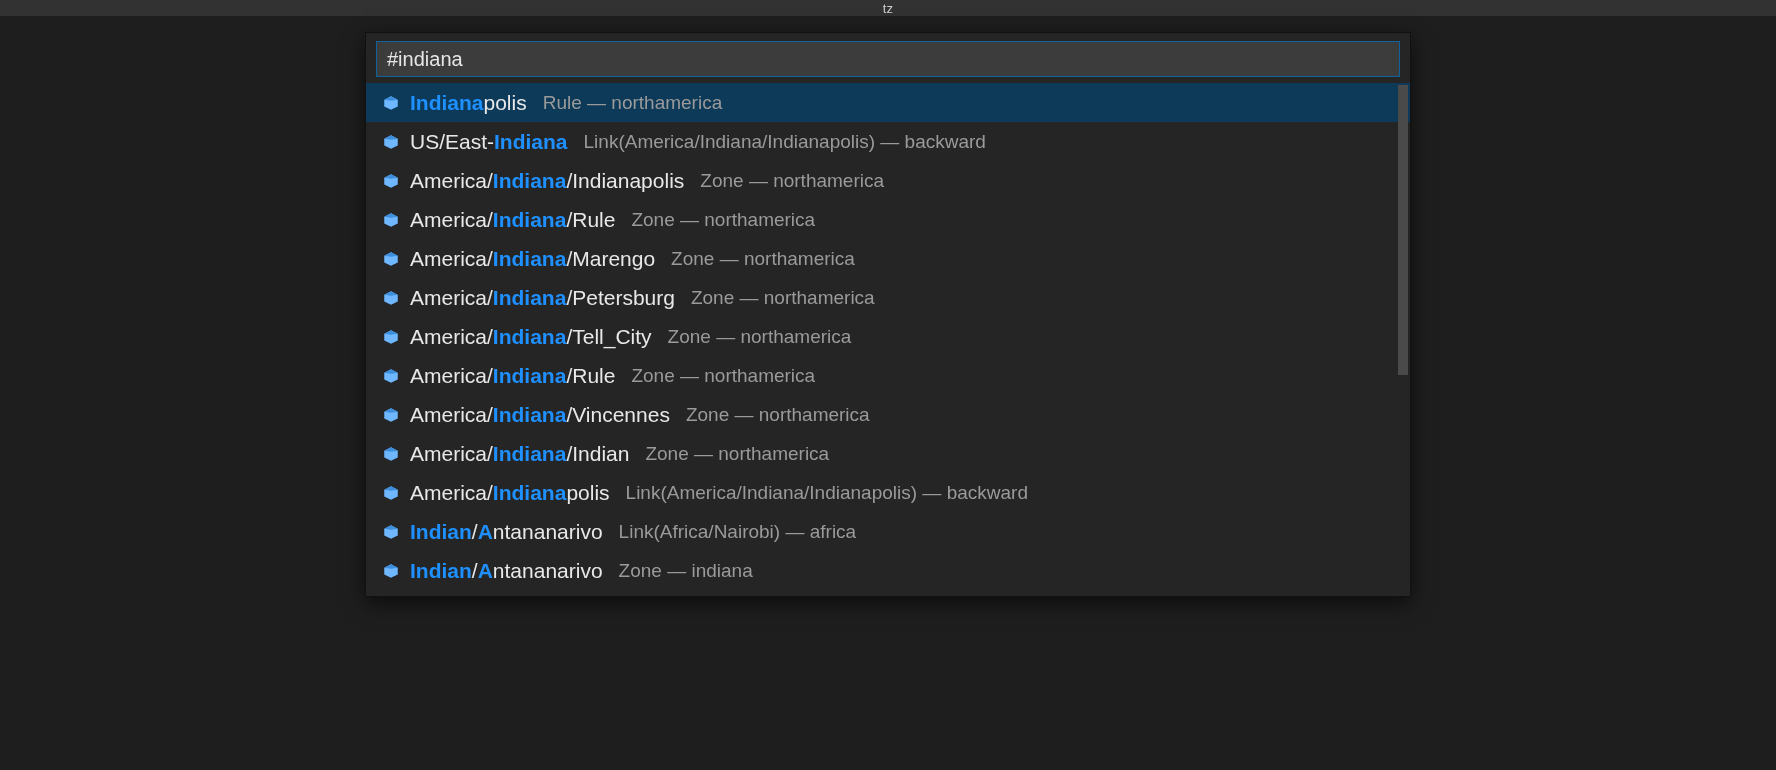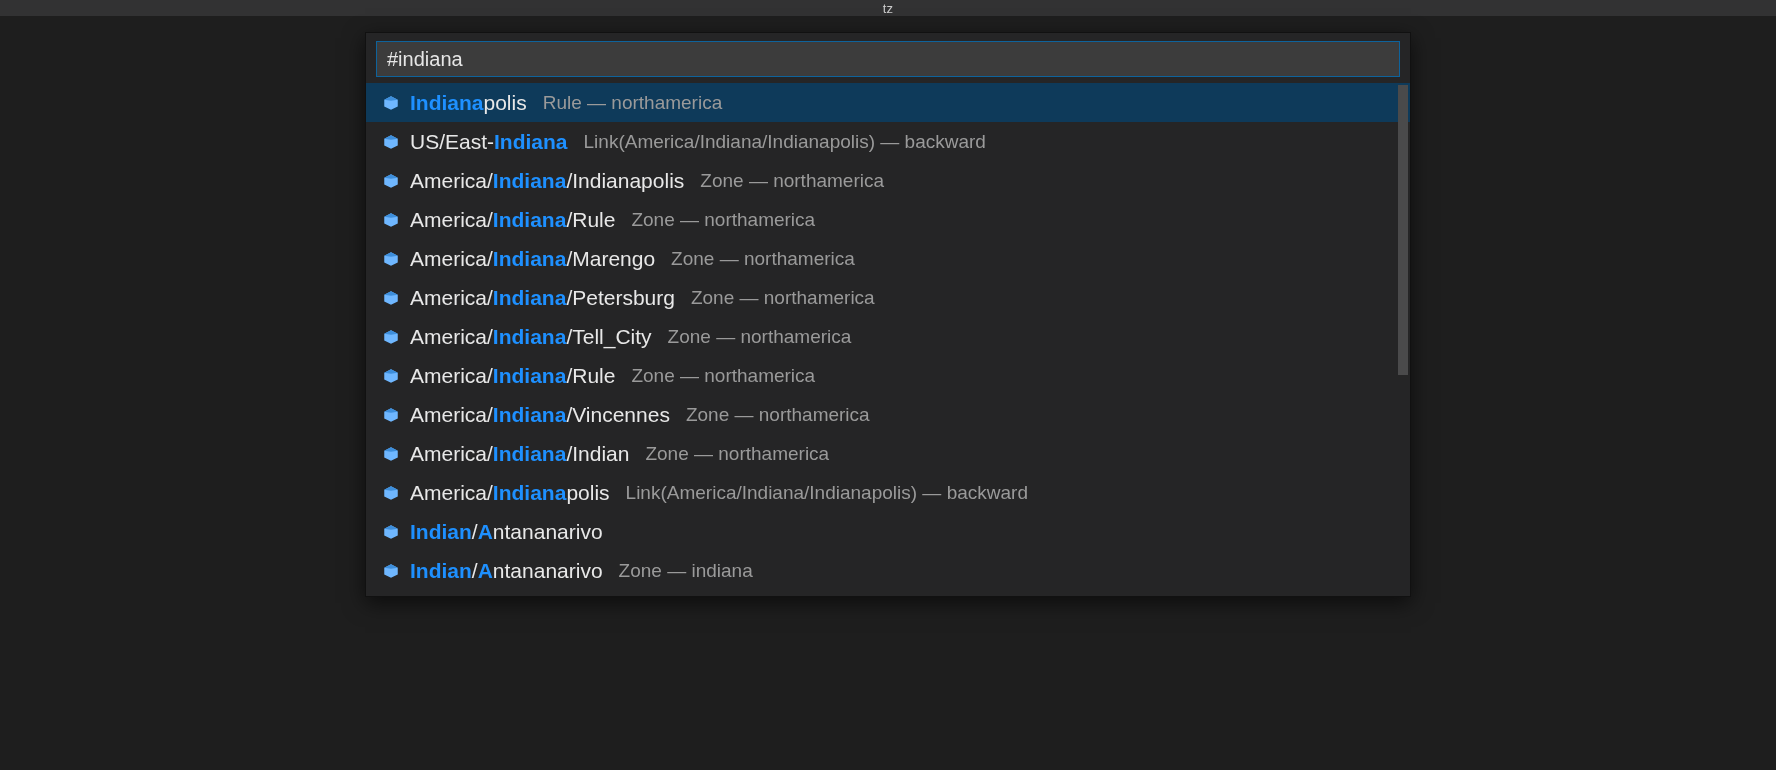--- a/index.html
+++ b/index.html
@@ -319,20 +319,21 @@
                   <polygon points="8,6 14,5 8,2 2,5"></polygon>
                 </g>
               </svg>
             </span>
             <span class="label">
               <span class="hl">Indian</span>
               <span>/</span>
               <span class="hl">A</span>
               <span>ntananarivo</span>
             </span>
+            <span class="detail">Link(Africa/Nairobi) — africa</span>
           </div>
           <div class="row">
             <span class="icon-symbol">
               <svg width="18" height="18" viewBox="0 0 16 16">
                 <g fill="#6fb7ff">
                   <polygon points="8,2 14,5 14,11 8,14 2,11 2,5"></polygon>
                 </g>
                 <g fill="#3d8edb">
                   <polygon points="8,6 14,5 8,2 2,5"></polygon>
                 </g>

